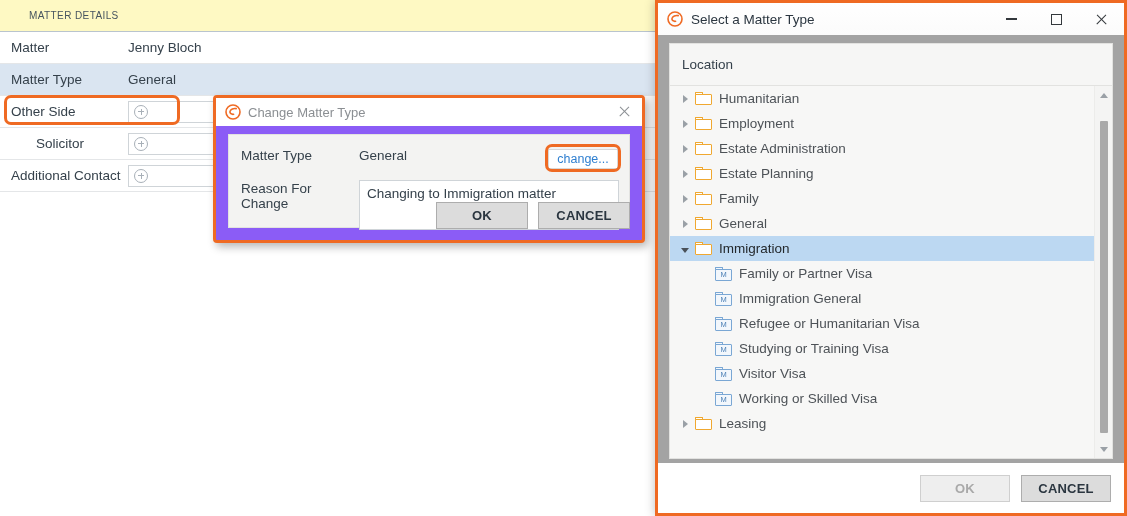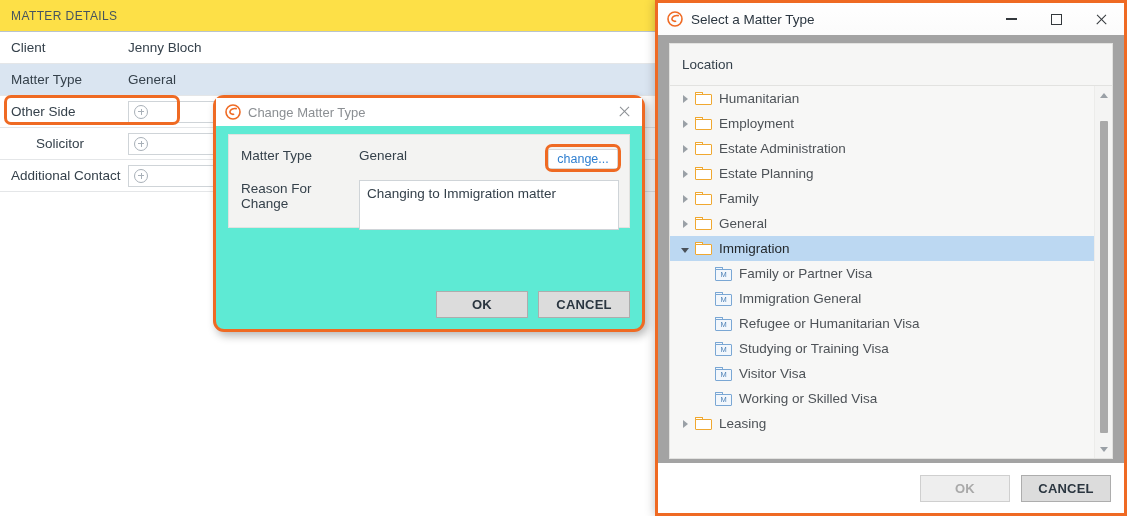--- a/index.html
+++ b/index.html
@@ -11,23 +11,23 @@
     overflow: hidden;
   }
   #root { position: relative; width: 1127px; height: 516px; background:#ffffff; }
 
   
   #matter-details {
     position: absolute; left: 0; top: 0; width: 660px; height: 232px;
     background: #ffffff;
   }
   .md-header {
-    height: 32px; background: #fde047; color: #46545f;
-    font-size: 12px; letter-spacing: .4px;
-    display: flex; align-items: center; padding-left: 11px;
+    height: 32px; background: #fef9c3; color: #46545f;
+    font-size: 10px; letter-spacing: .4px;
+    display: flex; align-items: center; padding-left: 29px;
     border-bottom: 1px solid #b9c4ce;
   }
   .md-row {
     height: 32px; display: flex; align-items: center;
     border-bottom: 1px solid #e4e6e8; position: relative;
   }
   .md-row.selected { background: #dae5f1; }
   .md-label {
     width: 128px; padding-left: 11px; font-size: 13.5px; color: #35414b;
     flex: none;
@@ -51,22 +51,22 @@
 
   
   .hl-box {
     position: absolute; border: 3px solid #ef6a23; border-radius: 7px;
     pointer-events: none;
   }
   #hl-matter-type { left: 4px; top: 95px; width: 176px; height: 30px; }
 
   
   #change-dialog {
-    position: absolute; left: 213px; top: 95px; width: 432px; height: 237px;
-    background: #5eead4; border: 3px solid #ef6a23; border-radius: 11px;
+    position: absolute; left: 213px; top: 95px; width: 432px; height: 148px;
+    background: #8b5cf6; border: 3px solid #ef6a23; border-radius: 4px;
     box-shadow: 3px 4px 9px rgba(0,0,0,.28);
   }
   .cd-title {
     height: 28px; display: flex; align-items: center; padding: 0 6px 0 9px;
     background: #ffffff;
   }
   .cd-title-text {
     font-size: 13px; color: #8b8f93; margin-left: 7px; flex: 1;
   }
   .logo-icon { width: 16px; height: 16px; flex: none; }
@@ -242,21 +242,21 @@
 </style>
 </head>
 <body>
 
 <div id="root">
 
   <div id="matter-details">
     <div class="md-header">MATTER DETAILS</div>
     <div id="md-rows">
         <div class="md-row">
-          <div class="md-label">Client</div>
+          <div class="md-label">Matter</div>
           <div class="md-value">Jenny Bloch</div>
         </div>
         <div class="md-row selected">
           <div class="md-label">Matter Type</div>
           <div class="md-value">General</div>
         </div>
         <div class="md-row">
           <div class="md-label">Other Side</div>
           <div class="md-input">
             <span class="plus-icon"></span>

